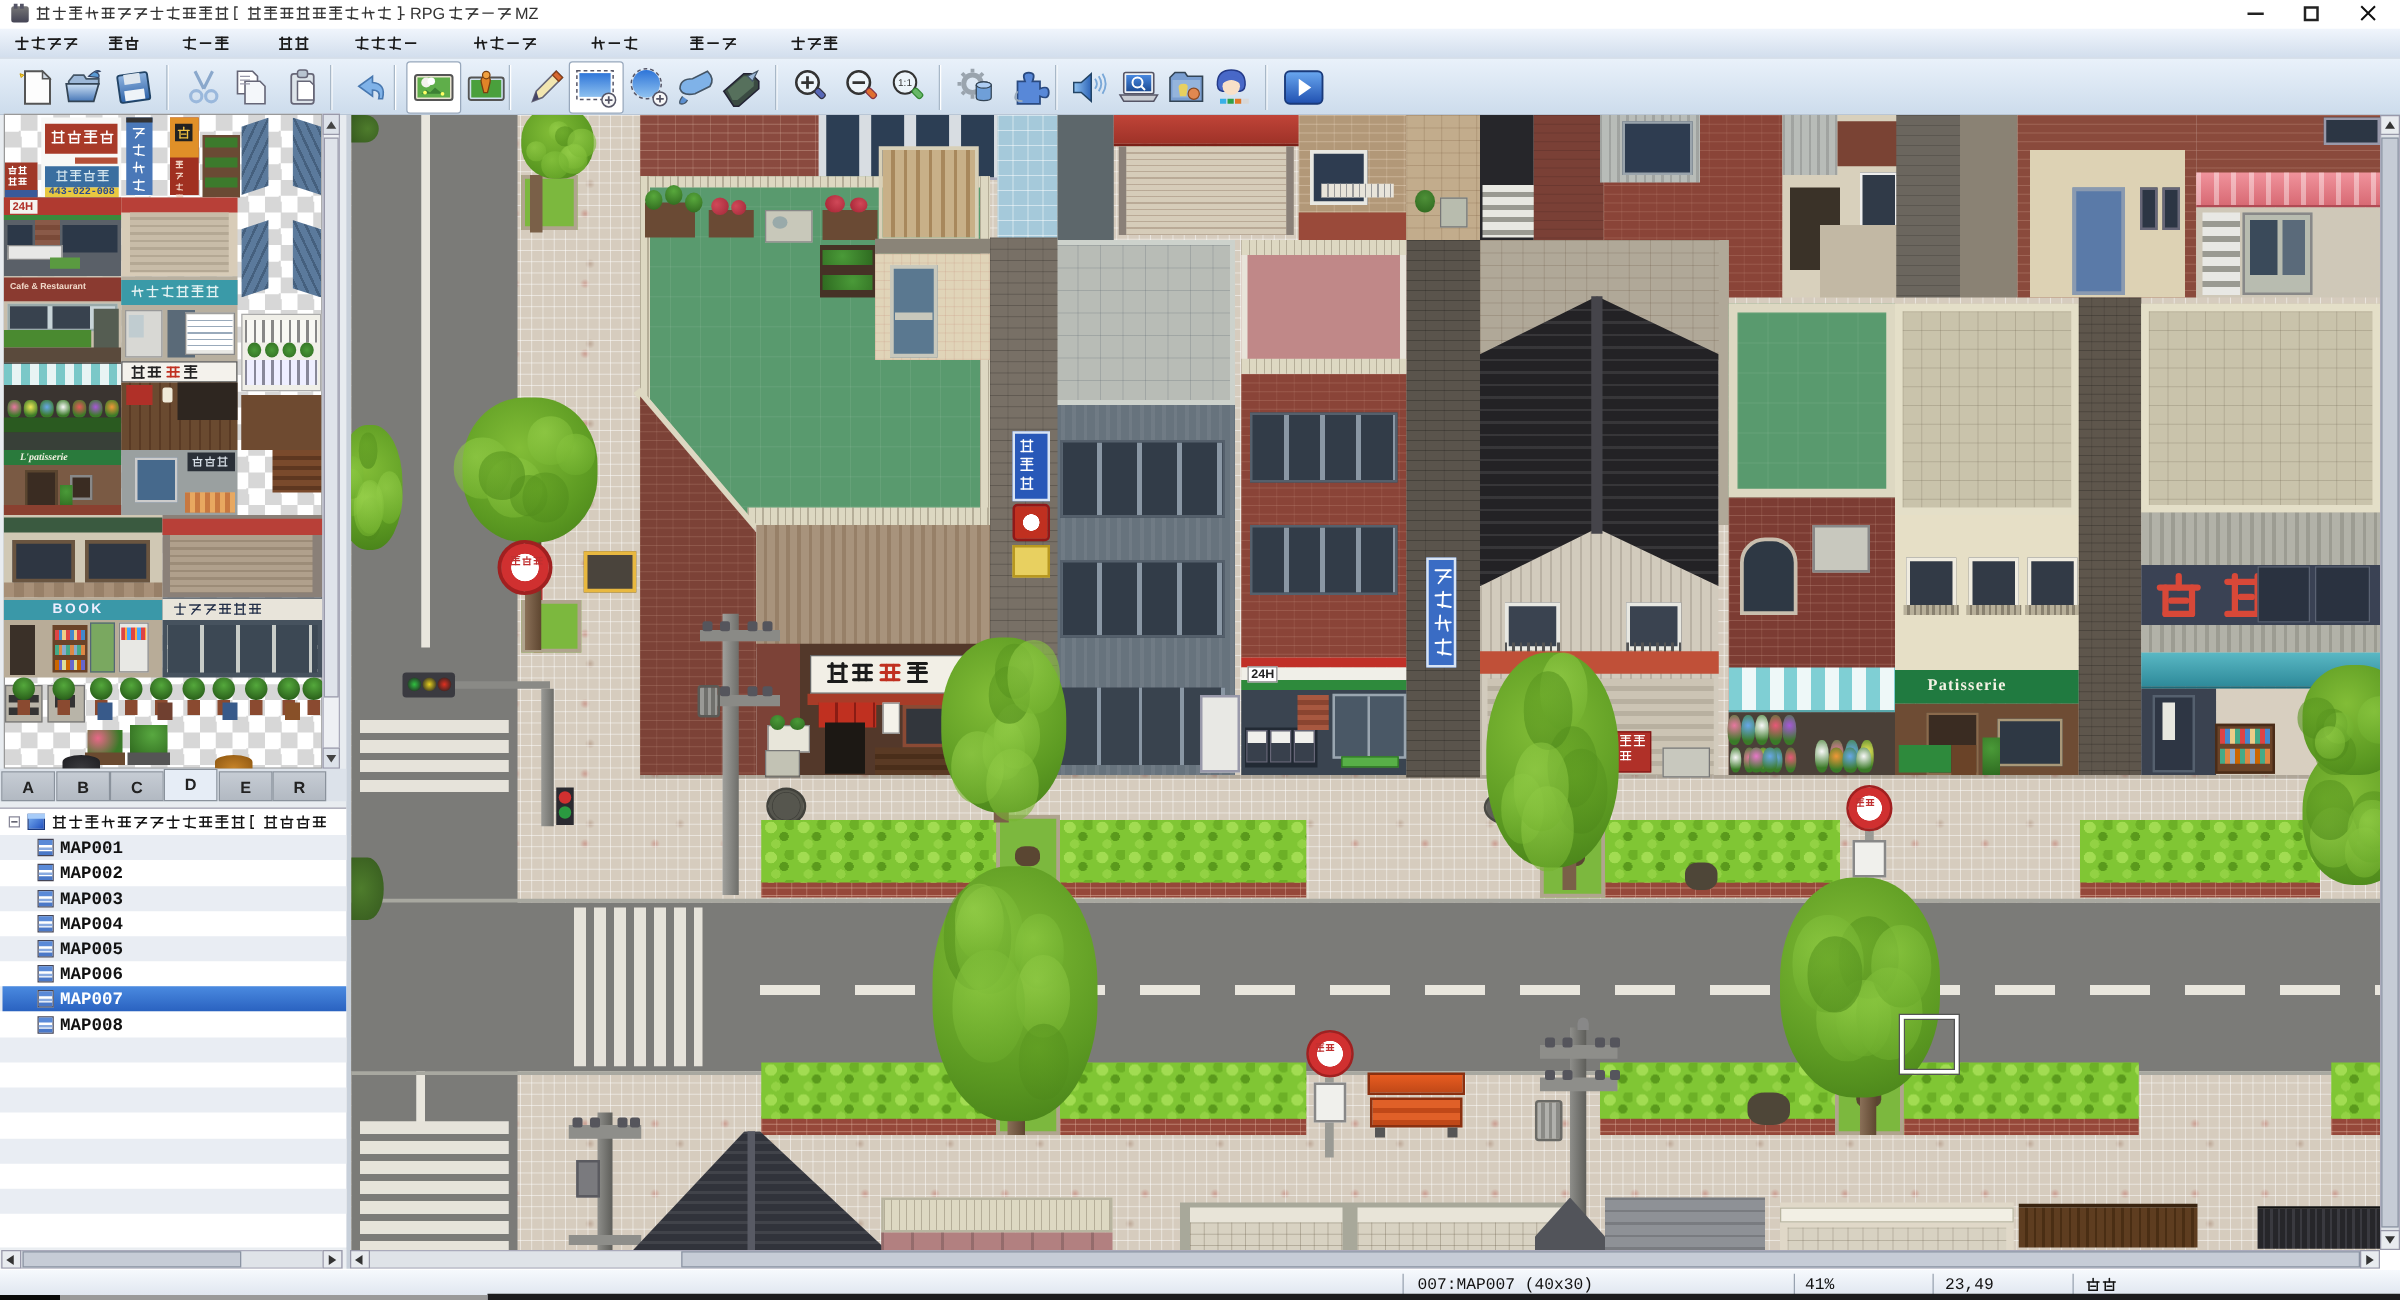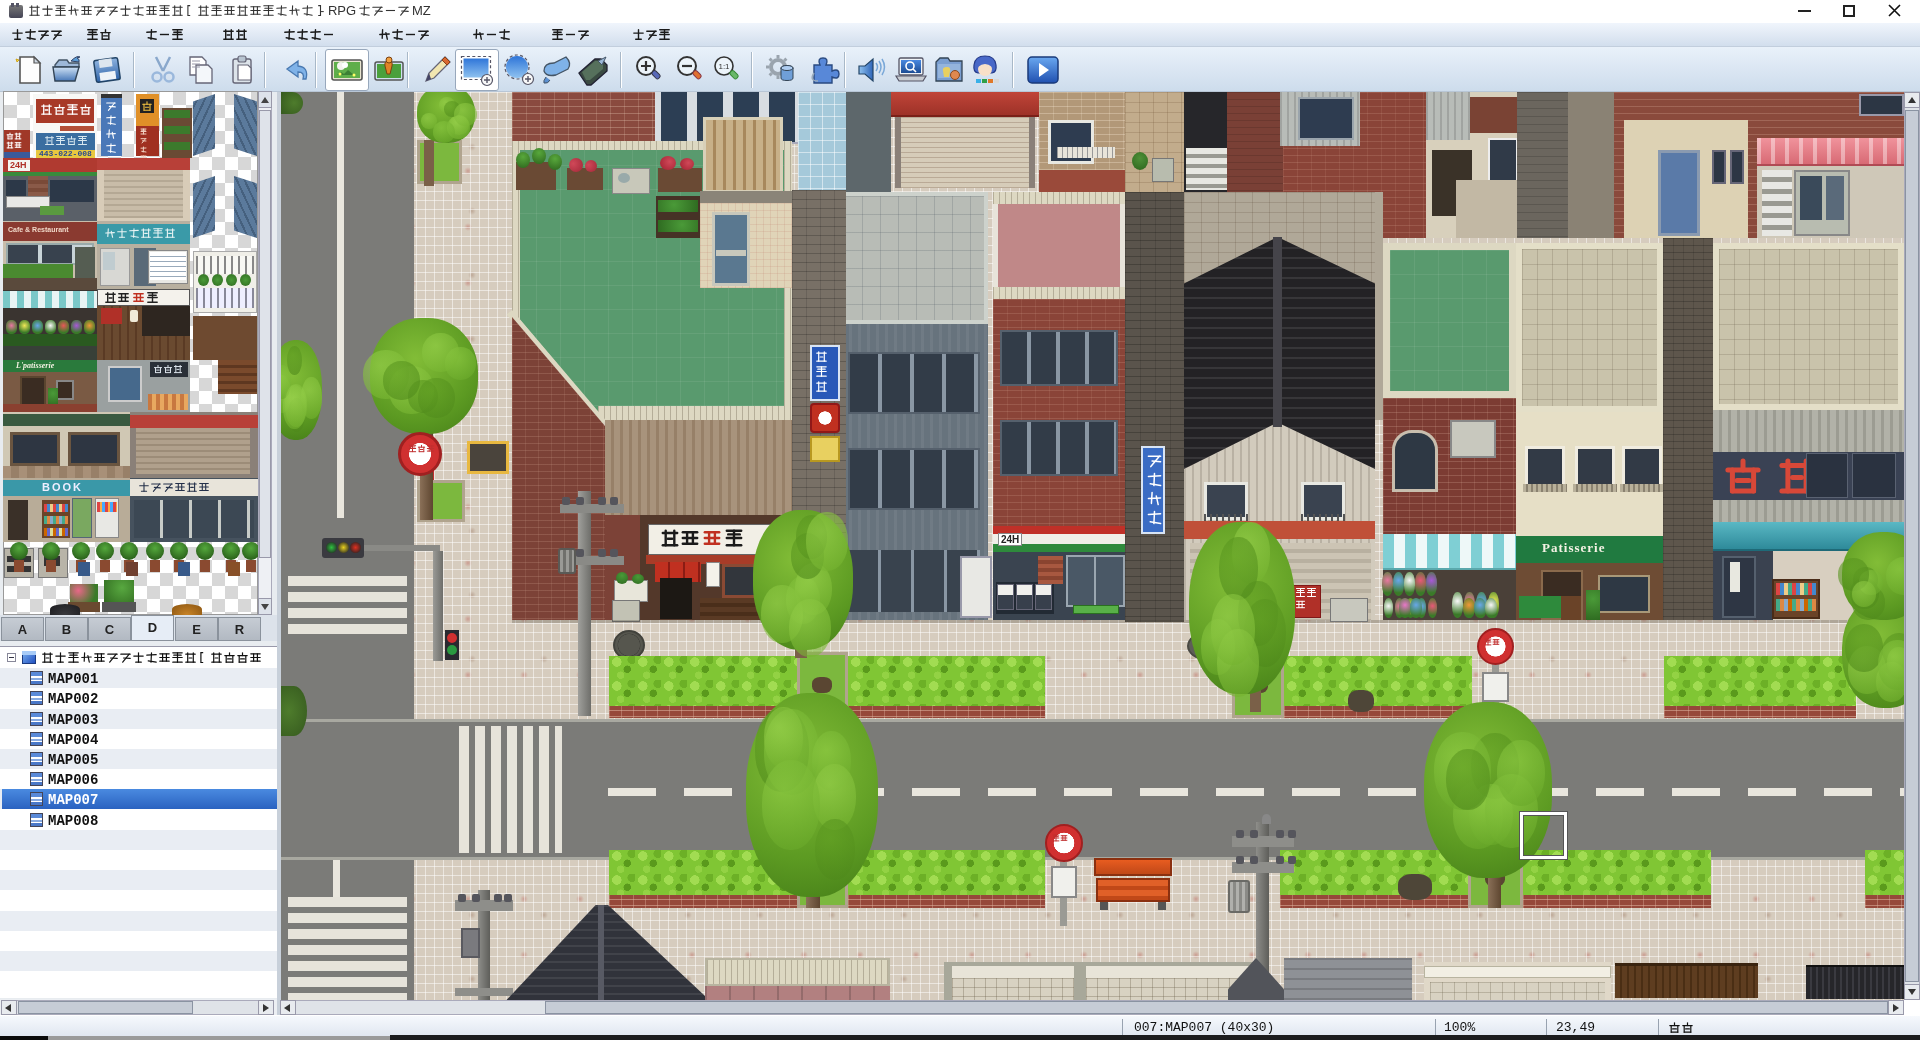--- a/index.html
+++ b/index.html
@@ -945,21 +945,21 @@
 <div style="position:absolute;left:1908px;top:97px;width:0;height:0;border-left:4px solid transparent;border-right:4px solid transparent;border-bottom:6px solid #333;"></div>
 <div style="position:absolute;left:1904px;top:984px;width:16px;height:16px;background:#e8ebef;border:1px solid #99a;"></div>
 <div style="position:absolute;left:1908px;top:989px;width:0;height:0;border-left:4px solid transparent;border-right:4px solid transparent;border-top:6px solid #333;"></div>
 <div style="position:absolute;left:1905px;top:110px;width:14px;height:872px;background:#c6ccd6;border:1px solid #8a93a2;"></div>
 <div style="position:absolute;left:0px;top:1015px;width:1920px;height:25px;background:linear-gradient(#f6f9fd,#dce3ee);border-top:1px solid #fff;"></div>
 <div style="position:absolute;left:1122px;top:1019px;width:1px;height:17px;background:#98a2b0;"></div>
 <div style="position:absolute;left:1435px;top:1019px;width:1px;height:17px;background:#98a2b0;"></div>
 <div style="position:absolute;left:1546px;top:1019px;width:1px;height:17px;background:#98a2b0;"></div>
 <div style="position:absolute;left:1658px;top:1019px;width:1px;height:17px;background:#98a2b0;"></div>
 <div style="position:absolute;left:1134px;top:1020px;font:13px 'Liberation Mono';color:#111">007:MAP007 (40x30)</div>
-<div style="position:absolute;left:1444px;top:1020px;font:13px 'Liberation Mono';color:#111">100%</div>
+<div style="position:absolute;left:1444px;top:1020px;font:13px 'Liberation Mono';color:#111">41%</div>
 <div style="position:absolute;left:1556px;top:1020px;font:13px 'Liberation Mono';color:#111">23,49</div>
 <div style="position:absolute;left:1668px;top:1021px;line-height:0;"><svg width="26" height="13" viewBox="0 0 26 13">
       <line x1="6.5" y1="1.8" x2="6.5" y2="4.6" stroke="#111" stroke-width="1.2" stroke-linecap="round"></line>
       <line x1="1.8" y1="4.6" x2="11.2" y2="4.6" stroke="#111" stroke-width="1.2" stroke-linecap="round"></line>
       <line x1="3.2" y1="4.6" x2="3.2" y2="11.2" stroke="#111" stroke-width="1.2" stroke-linecap="round"></line>
       <line x1="9.8" y1="4.6" x2="9.8" y2="11.2" stroke="#111" stroke-width="1.2" stroke-linecap="round"></line>
       <line x1="3.2" y1="11.2" x2="9.8" y2="11.2" stroke="#111" stroke-width="1.2" stroke-linecap="round"></line>
       <line x1="4.6" y1="7.9" x2="8.4" y2="7.9" stroke="#111" stroke-width="1.2" stroke-linecap="round"></line>
       <line x1="19.5" y1="1.8" x2="19.5" y2="4.6" stroke="#111" stroke-width="1.2" stroke-linecap="round"></line>
       <line x1="14.8" y1="4.6" x2="24.2" y2="4.6" stroke="#111" stroke-width="1.2" stroke-linecap="round"></line>

